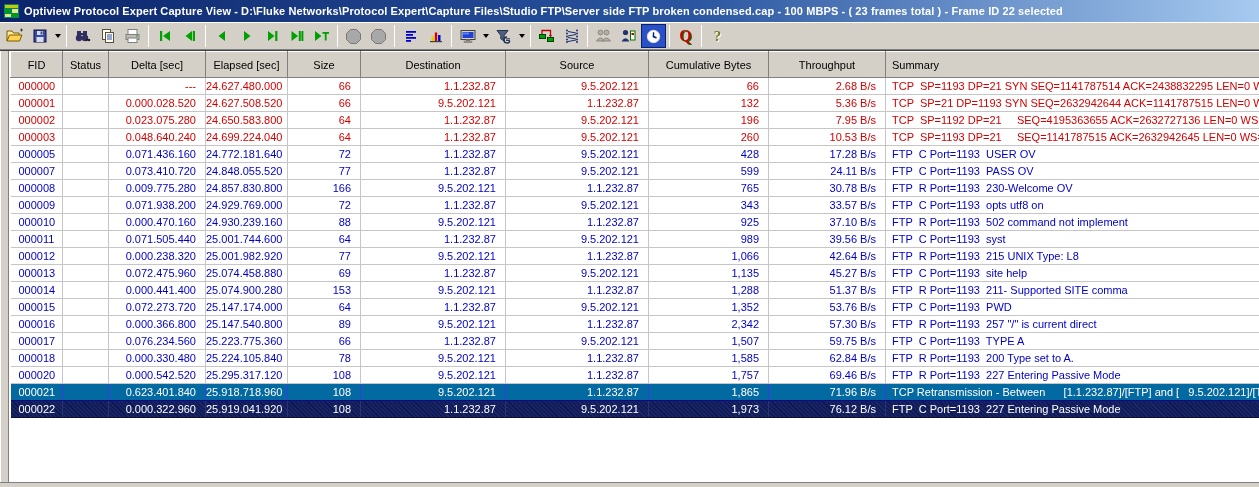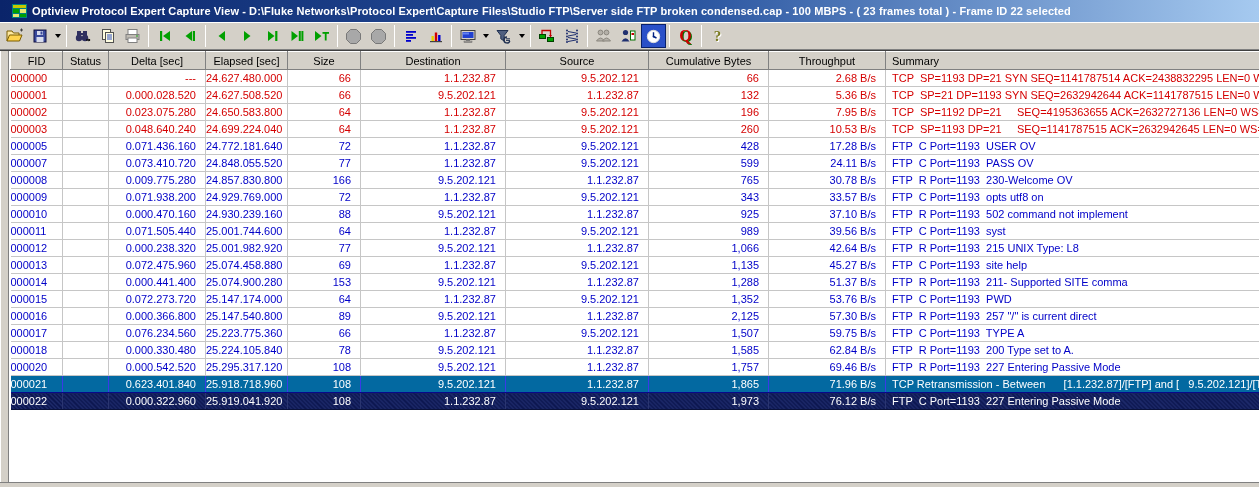--- a/index.html
+++ b/index.html
@@ -1,21 +1,21 @@
 <!DOCTYPE html>
 <html><head>
 <meta charset="utf-8">
 <style>
   * { box-sizing: border-box; margin: 0; padding: 0; }
   html,body { width:1259px; height:487px; overflow:hidden; background:#d4d0c8;
               font-family:"Liberation Sans", sans-serif; }
   .app { position:relative; width:1259px; height:487px; background:#d4d0c8; }
 
   
-  .titlebar { height:22px; display:flex; align-items:center; padding:0 12px;
+  .titlebar { height:22px; display:flex; align-items:center; padding:0 4px;
               background:linear-gradient(90deg,#0a246a 0%,#2a55a0 55%,#a6caf0 100%); }
   .titlebar .app-ico { width:16px; height:15px; margin-right:4px; flex:0 0 auto; }
   .title-text { color:#ffffff; font-size:11px; font-weight:bold; white-space:nowrap;
                 overflow:hidden; letter-spacing:.1px; }
 
   
   .toolbar { height:28px; background:#d4d0c8; display:flex; align-items:center;
              padding:0 2px; border-top:1px solid #ffffff; border-bottom:1px solid #808080; }
   .tbtn { width:25px; height:24px; display:flex; align-items:center; justify-content:center;
           background:transparent; border:1px solid transparent; padding:0; cursor:pointer; }
@@ -32,35 +32,35 @@
   .glyph-help { font-family:"Liberation Serif", serif; font-size:15px; font-weight:bold;
                 color:#7a7a20; text-shadow:1px 1px 0 #fff; line-height:1; }
 
   
   .grid-area { position:absolute; top:50px; left:0; right:0; bottom:5px;
                background:#ffffff; border-top:1px solid #404040; }
   .left-gutter { position:absolute; top:0; left:0; width:9px; height:100%;
                  background:#d4d0c8; border-right:1px solid #808080; border-left:1px solid #fff; }
   table.capture { border-collapse:collapse; table-layout:fixed; margin-left:10px;
                   width:1249px; font-size:11px; }
-  th { height:18px; background:#d4d0c8; color:#000; font-weight:normal; font-size:11px;
+  th { height:26px; background:#d4d0c8; color:#000; font-weight:normal; font-size:11px;
        border-top:1px solid #ffffff; border-left:1px solid #ffffff;
        border-right:1px solid #808080; border-bottom:1px solid #808080;
        text-align:center; white-space:nowrap; overflow:hidden; cursor:pointer; }
   th:last-child { text-align:left; padding-left:6px; }
   td { height:17px; border-right:1px solid #c6c6c6; border-bottom:1px solid #c6c6c6;
        white-space:pre; overflow:hidden; font-size:11px; }
   
   th:nth-child(1){width:52px;}  th:nth-child(2){width:46px;}
   th:nth-child(3){width:97px;}  th:nth-child(4){width:82px;}
   th:nth-child(5){width:73px;}  th:nth-child(6){width:145px;}
   th:nth-child(7){width:143px;} th:nth-child(8){width:120px;}
   th:nth-child(9){width:117px;} th:nth-child(10){width:374px;}
   
-  td:nth-child(1){text-align:left; }
+  td:nth-child(1){text-align:left; padding-left:8px;}
   td:nth-child(2){text-align:center;}
   td:nth-child(n+3):nth-child(-n+9){text-align:right; padding-right:9px;}
   td:nth-child(10){text-align:left; padding-left:6px;}
   
   tr.tone-tcp td { color:#d40000; }
   tr.tone-ftp td { color:#0000c8; }
   tr.tone-selected td { background:#0369a1; color:#ffffff; border-right-color:#3a3ae8; border-bottom-color:#08088a; }
   tr.tone-marked td { color:#ffffff; border-right-color:#2a3570; border-bottom-color:#0a123a;
       background-image:repeating-linear-gradient(45deg,#0c1650 0 1.5px,#1d2a6a 1.5px 3px); }
 
@@ -484,21 +484,21 @@
             <td>FTP  C Port=1193  PWD</td>
           </tr>
           <tr class="tone-ftp">
             <td>000016</td>
             <td></td>
             <td>0.000.366.800</td>
             <td>25.147.540.800</td>
             <td>89</td>
             <td>9.5.202.121</td>
             <td>1.1.232.87</td>
-            <td>2,125</td>
+            <td>2,342</td>
             <td>57.30 B/s</td>
             <td>FTP  R Port=1193  257 "/" is current direct</td>
           </tr>
           <tr class="tone-ftp">
             <td>000017</td>
             <td></td>
             <td>0.076.234.560</td>
             <td>25.223.775.360</td>
             <td>66</td>
             <td>1.1.232.87</td>

